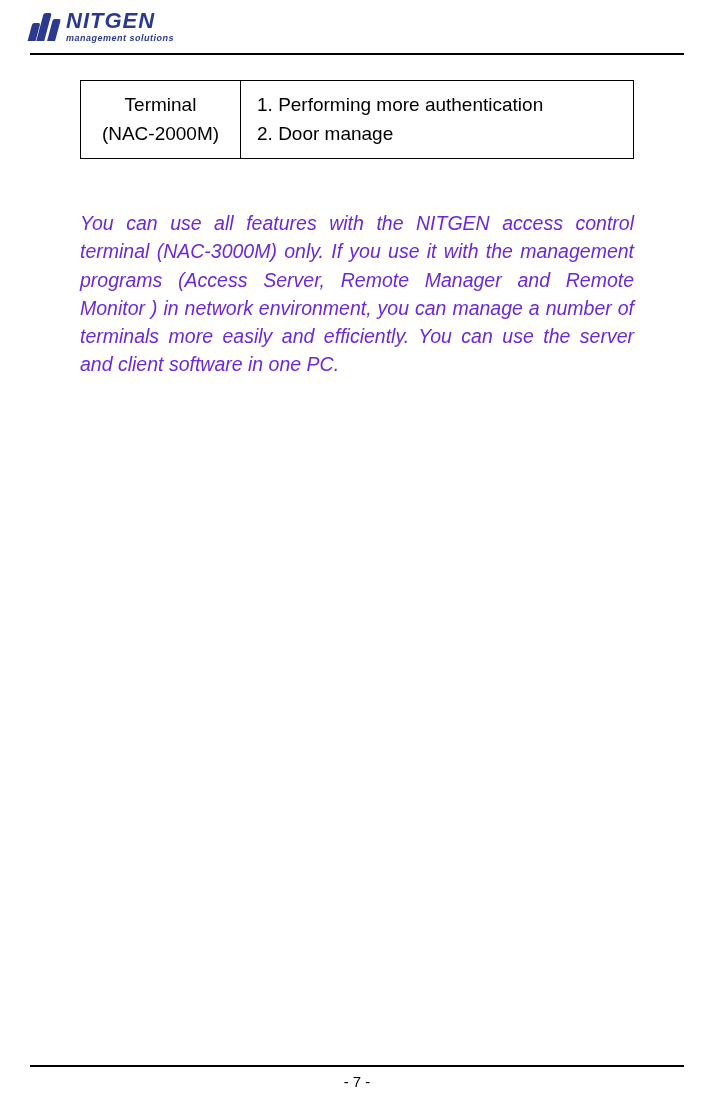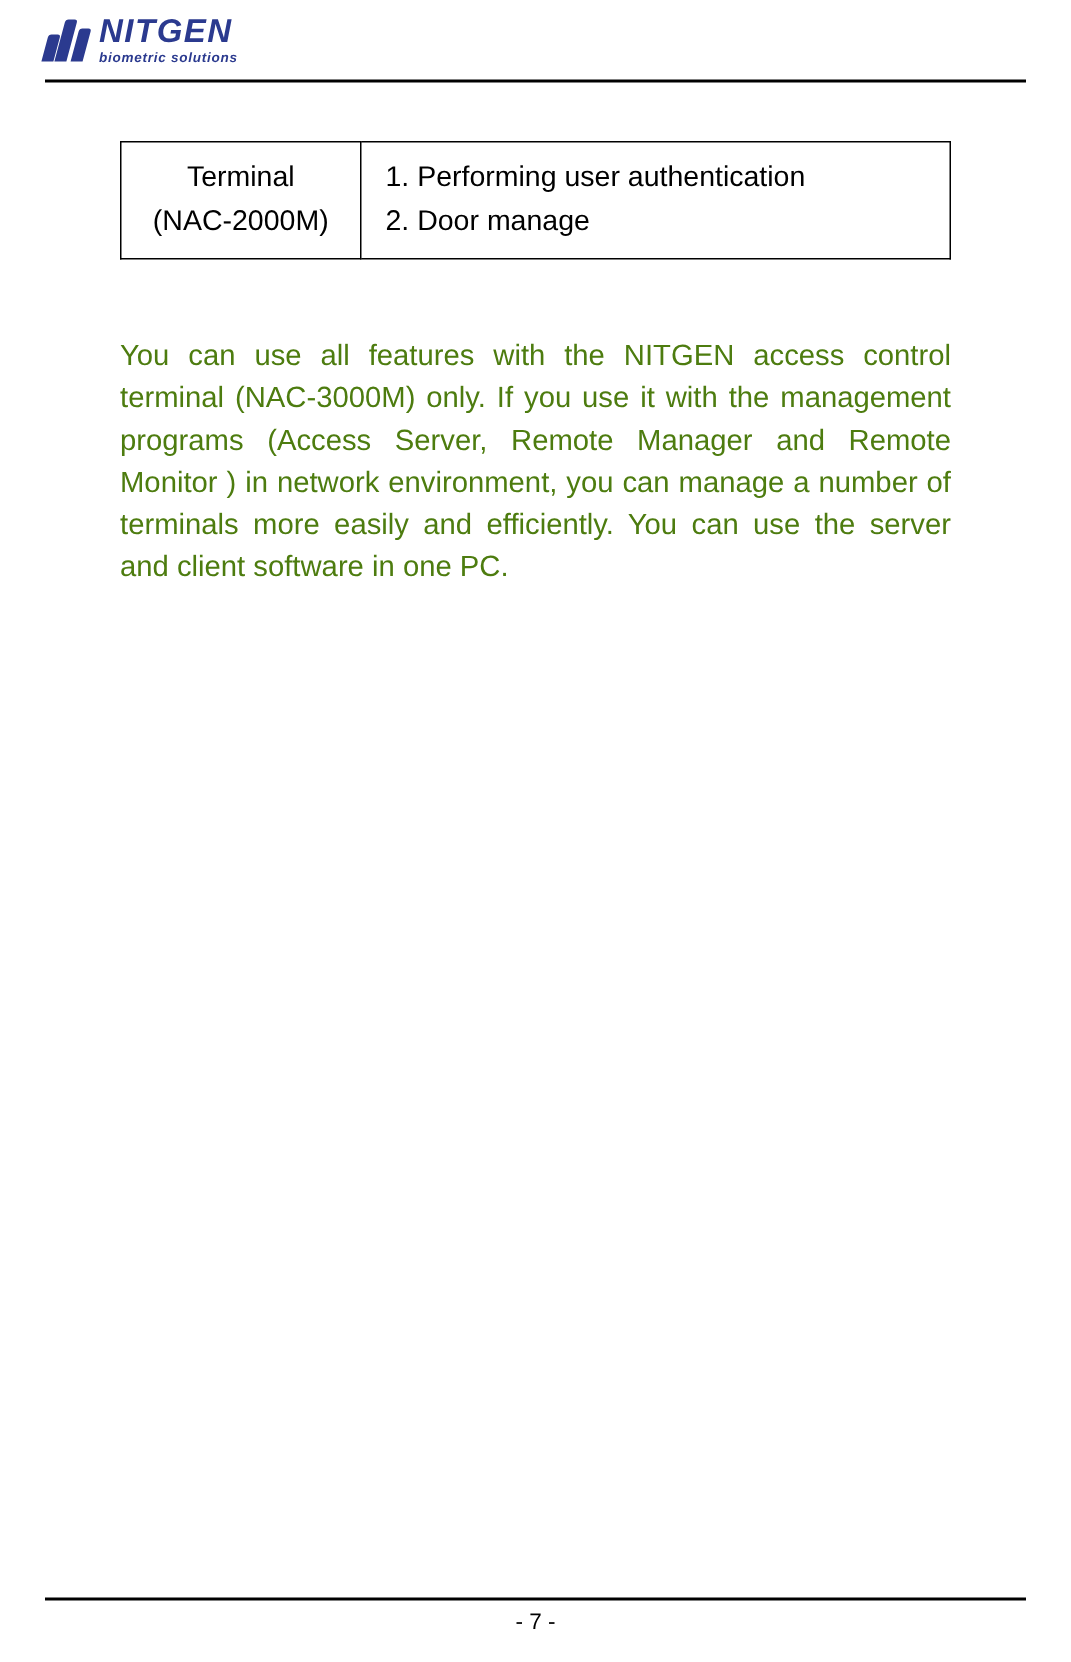--- a/index.html
+++ b/index.html
@@ -18,21 +18,21 @@
       width: 100%;
       height: 100%;
       padding: 10px 30px 0 30px;
       position: relative;
     }
     .header {
       display: flex;
       align-items: center;
       padding-bottom: 10px;
       border-bottom: 2px solid #000;
-      margin-bottom: 39px;
+      margin-bottom: 25px;
     }
     .logo-mark {
       display: flex;
       align-items: flex-end;
       gap: 2px;
       margin-right: 8px;
     }
     .logo-bar {
       width: 8px;
       background: #2b3a8f;
@@ -90,21 +90,22 @@
       padding-left: 0;
     }
     .feature-list li {
       font-size: 19px;
       line-height: 1.5;
     }
     .body-text {
       font-size: 19.5px;
       line-height: 1.45;
       text-align: justify;
-      color: #4d7c0f;
+      color: #6d28d9;
+      font-style: italic;
     }
     .footer {
       position: absolute;
       bottom: 18px;
       left: 30px;
       right: 30px;
       border-top: 2px solid #000;
       text-align: center;
       padding-top: 6px;
       font-size: 15px;
@@ -116,36 +117,36 @@
 <div class="page">
 
   <div class="header">
     <div class="logo-mark">
       <div class="logo-bar b1"></div>
       <div class="logo-bar b2"></div>
       <div class="logo-bar b3"></div>
     </div>
     <div class="logo-text-wrap">
       <span class="logo-brand">NITGEN</span>
-      <span class="logo-tagline">biometric solutions</span>
+      <span class="logo-tagline">management solutions</span>
     </div>
   </div>
 
   <div class="content">
 
     <table class="feature-table">
       <tbody>
           <tr>
         <td class="label-cell">
           <span>Terminal</span><br>
           <span>(NAC-2000M)</span>
         </td>
         <td class="desc-cell">
           <ol class="feature-list">
-            <li>Performing user authentication</li>
+            <li>Performing more authentication</li>
             <li>Door manage</li>
           </ol>
         </td>
       </tr>
     </tbody>
       </table>
 
     <p class="body-text">You can use all features with the NITGEN access control terminal (NAC-3000M) only. If you use it with the management programs (Access Server, Remote Manager and Remote Monitor ) in network environment, you can manage a number of terminals more easily and efficiently. You can use the server and client software in one PC.</p>
 
   </div>

